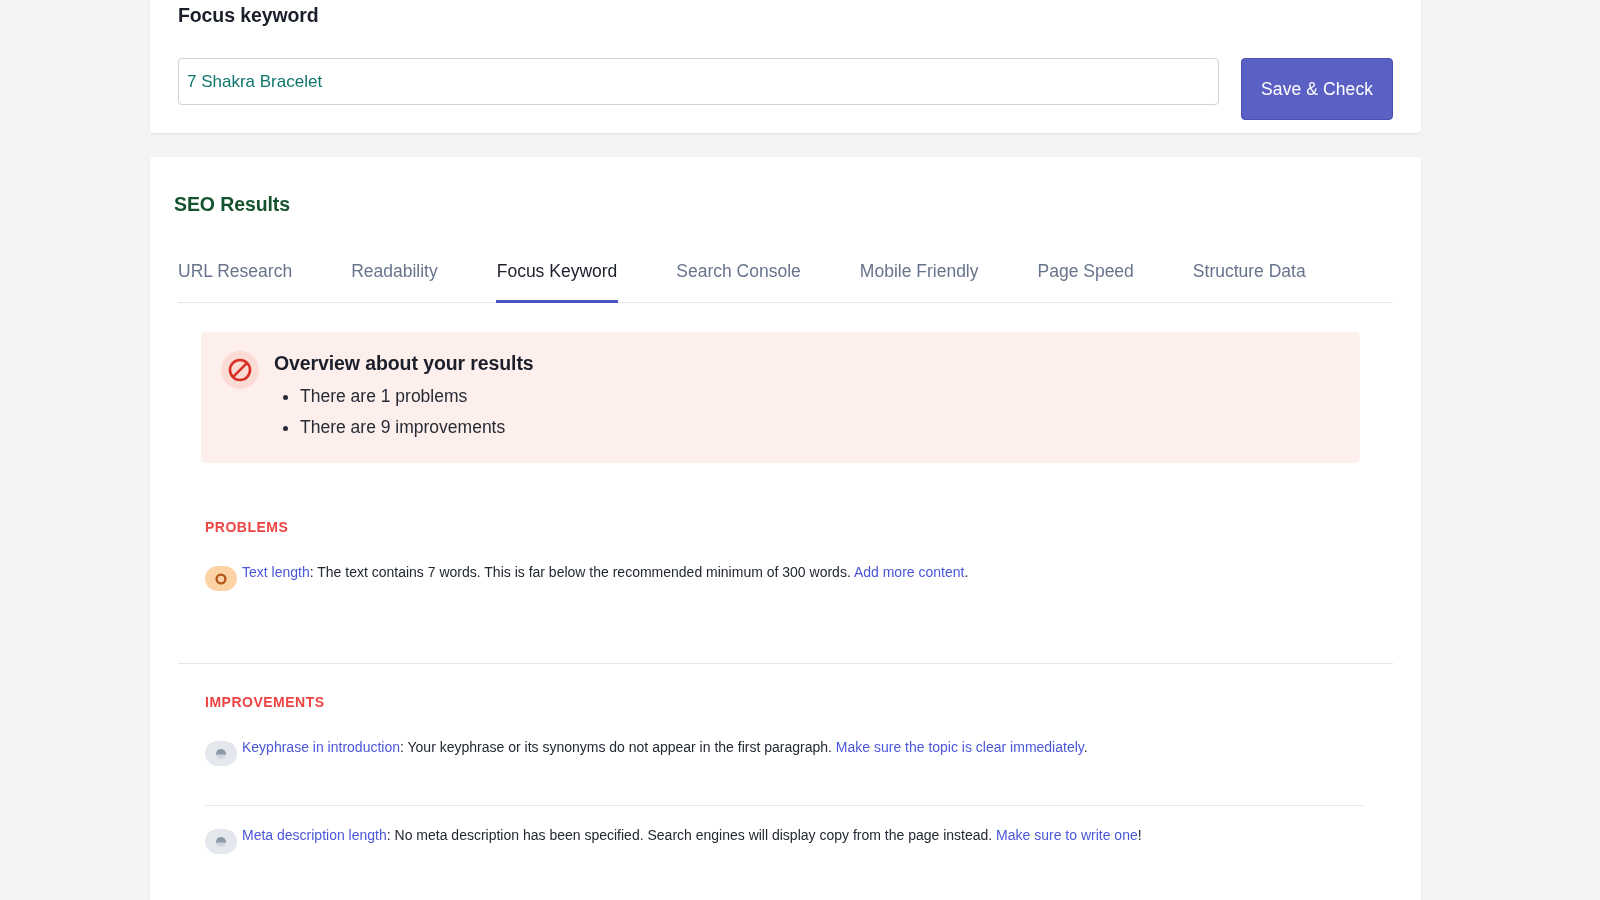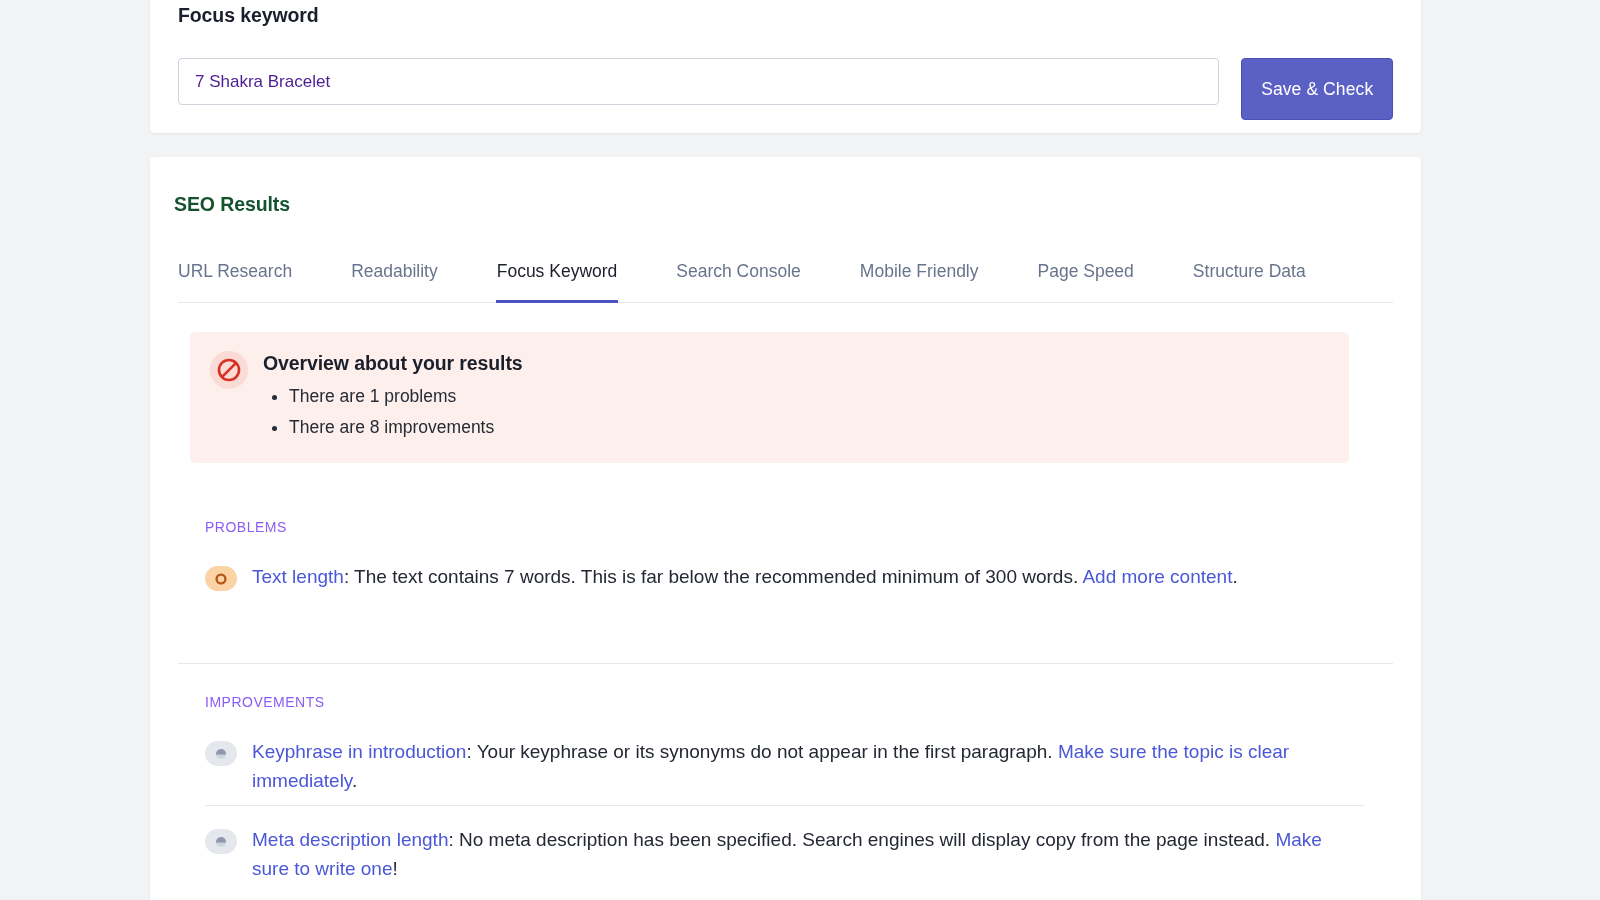--- a/index.html
+++ b/index.html
@@ -62,22 +62,22 @@
   }
 
   .keyword-input {
     width: 1176px;
     height: 47px;
     border: 1px solid #ccd3dd;
     border-radius: 4px;
     background: #ffffff;
     font-family: "Liberation Sans", sans-serif;
     font-size: 17px;
-    color: #4c1d95;
-    padding: 0 16px;
+    color: #0f766e;
+    padding: 0 8px;
     outline: none;
   }
 
   .save-check-btn {
     margin-left: 22px;
     width: 170px;
     height: 62px;
     background: #5b61c4;
     border: 1px solid #4a50b4;
     border-radius: 4px;
@@ -133,21 +133,21 @@
     left: -1px;
     right: -1px;
     bottom: 0;
     height: 3px;
     background: #4a52c4;
   }
 
   
   .alert {
     position: absolute;
-    left: 40px;
+    left: 51px;
     top: 175px;
     width: 1159px;
     min-height: 131px;
     background: #fcefec;
     border-radius: 5px;
     padding: 18px 20px 20px 20px;
     display: flex;
     align-items: flex-start;
   }
 
@@ -182,23 +182,23 @@
     font-size: 17.5px;
     color: #262b36;
     line-height: 1.78;
   }
 
   
   .section-label {
     position: absolute;
     left: 55px;
     font-size: 14px;
-    font-weight: normal;
+    font-weight: bold;
     letter-spacing: 0.5px;
-    color: #8b5cf6;
+    color: #ef4444;
   }
 
   #problems-label { top: 362px; }
   #improvements-label { top: 537px; }
 
   
   .item-row {
     position: absolute;
     left: 55px;
     width: 1159px;
@@ -217,22 +217,22 @@
     border-radius: 13px;
     display: flex;
     align-items: center;
     justify-content: center;
     margin-top: 4px;
   }
   .badge-problem { background: #fbd3a4; }
   .badge-improve { background: #e4e7ec; }
 
   .item-text {
-    margin-left: 15px;
-    font-size: 19px;
+    margin-left: 5px;
+    font-size: 14px;
     line-height: 1.55;
     color: #232832;
     width: 1110px;
   }
   .item-text .lnk { color: #4a57d8; }
 
   
   .divider {
     position: absolute;
     height: 1px;
@@ -273,21 +273,21 @@
       <div class="alert-icon">
         <svg width="26" height="26" viewBox="0 0 26 26" aria-hidden="true">
           <circle cx="13" cy="13" r="10" fill="none" stroke="#d93025" stroke-width="2.6"></circle>
           <line x1="6.2" y1="19.8" x2="19.8" y2="6.2" stroke="#d93025" stroke-width="2.6"></line>
         </svg>
       </div>
       <div class="alert-body">
         <div class="alert-heading">Overview about your results</div>
         <ul class="alert-list">
           <li>There are 1 problems</li>
-          <li>There are 8 improvements</li>
+          <li>There are 9 improvements</li>
         </ul>
       </div>
     </div>
 
     <div class="section-label" id="problems-label">PROBLEMS</div>
 
     <div class="item-row" id="problem-item-0">
       <div class="badge badge-problem">
         <svg width="14" height="14" viewBox="0 0 14 14" aria-hidden="true">
           <circle cx="7" cy="7" r="4.4" fill="none" stroke="#b5561a" stroke-width="2.4"></circle>

